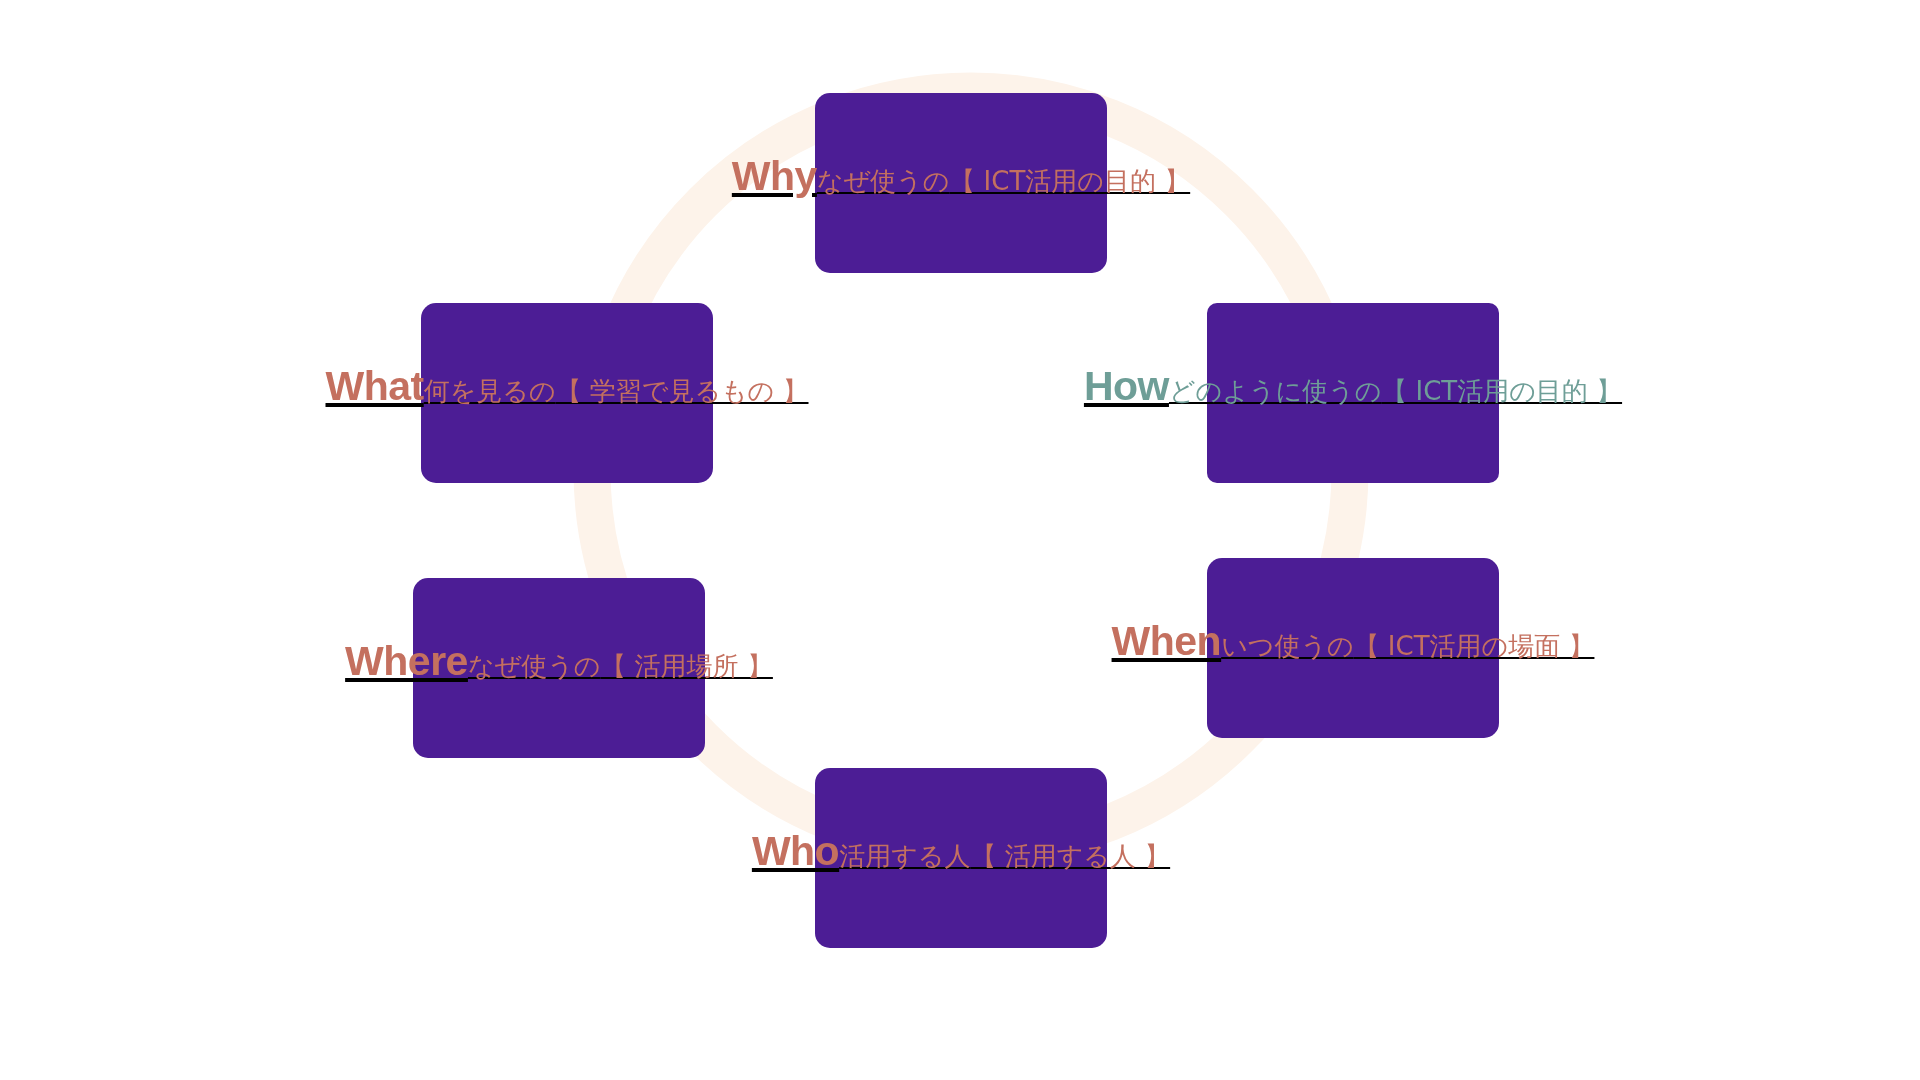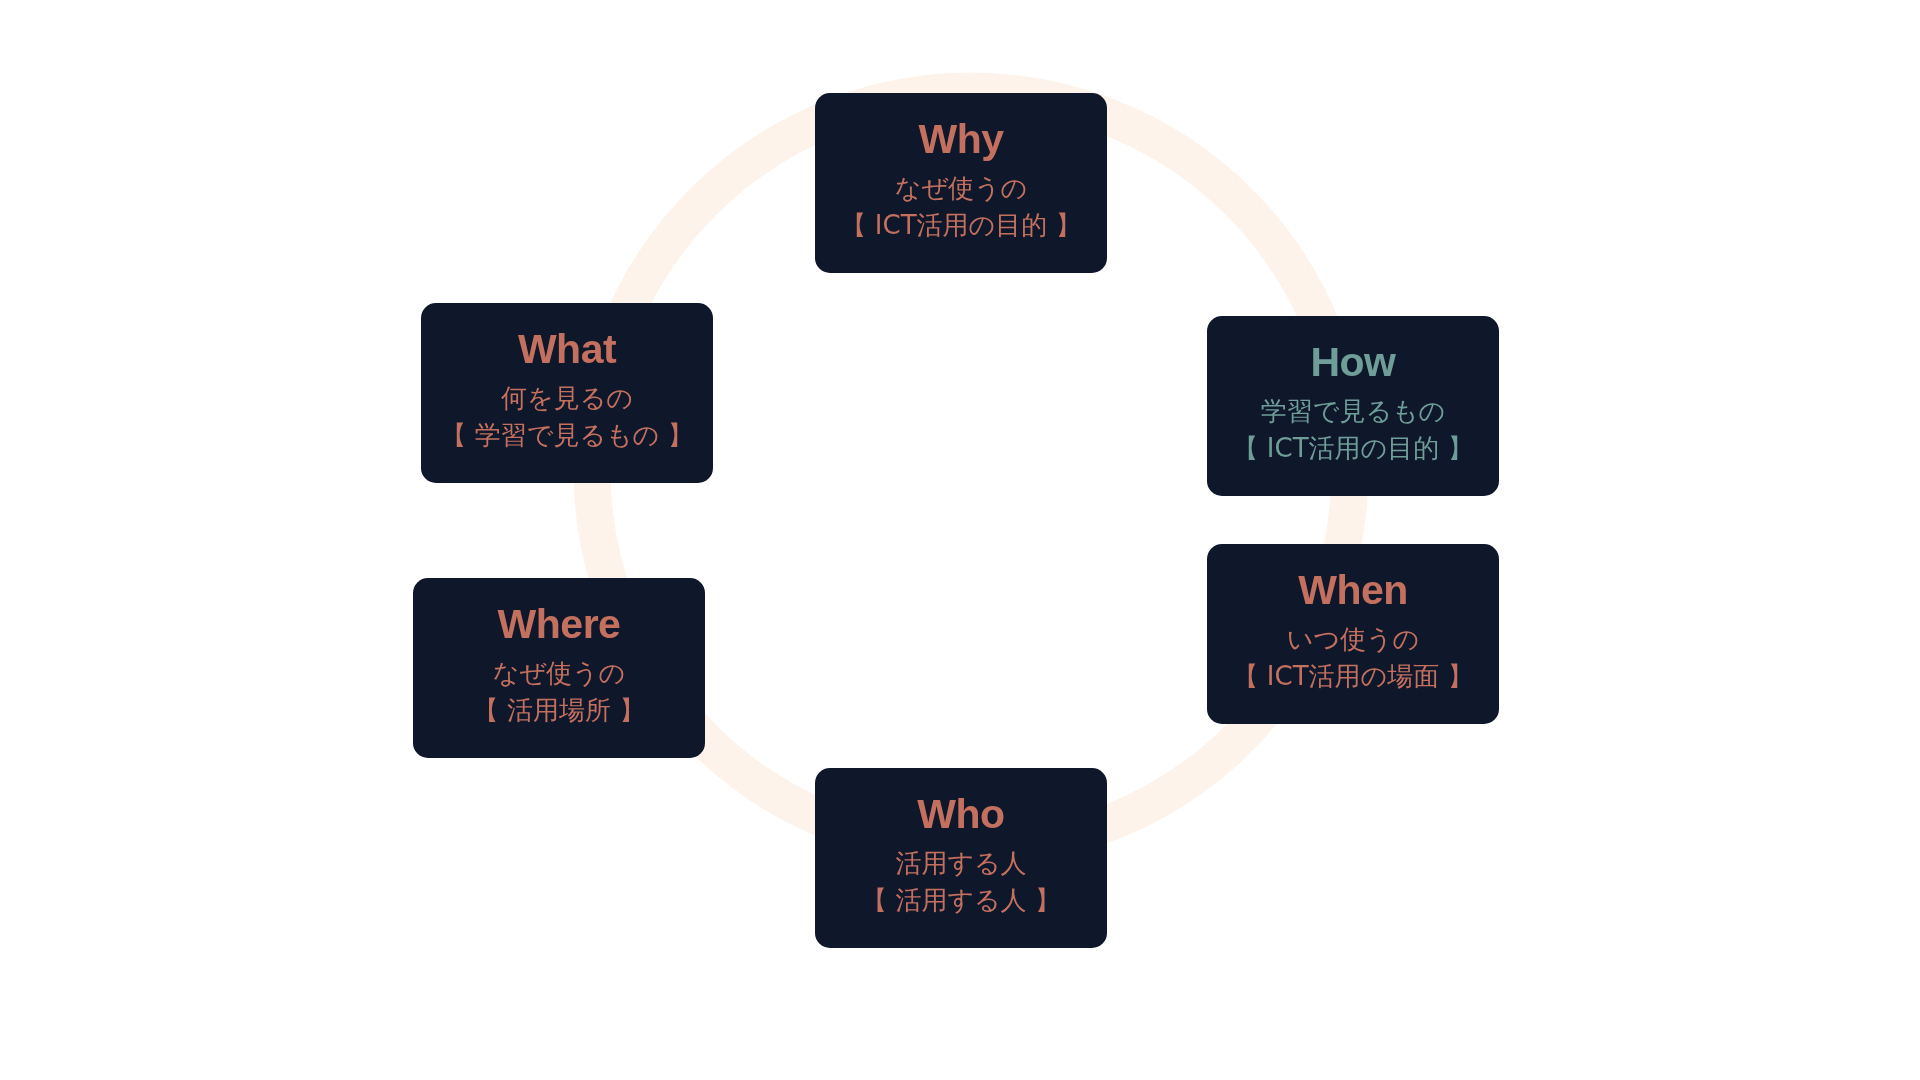--- a/index.html
+++ b/index.html
@@ -32,27 +32,28 @@
   }
 
   
   .card {
     position: absolute;
     z-index: 2;
     width: 292px;
     height: 180px;
     box-sizing: border-box;
     border-radius: 15px;
-    background: #0f172a;
+    background: #4c1d95;
     display: flex;
-    flex-direction: column;
+    flex-direction: row;
     align-items: center;
     justify-content: center;
     text-align: center;
     padding: 6px 8px 10px 8px;
+    text-decoration: underline;
   }
 
   .card-title {
     font-size: 41px;
     font-weight: bold;
     line-height: 1.06;
     letter-spacing: -0.5px;
     margin: 0 0 9px 0;
     white-space: nowrap;
   }
@@ -68,23 +69,23 @@
   
   .accent-red .card-title,
   .accent-red .card-line { color: #c4705f; }
 
   .accent-teal .card-title,
   .accent-teal .card-line { color: #6e9e97; }
 
   
   .pos-why   { left: 815px;  top: 93px;  }
   .pos-what  { left: 421px;  top: 303px; }
-  .pos-how   { left: 1207px; top: 316px; }
+  .pos-how   { left: 1207px; top: 303px; border-radius: 10px; }
   .pos-where { left: 413px;  top: 578px; }
-  .pos-when  { left: 1207px; top: 544px; align-items: center; }
+  .pos-when  { left: 1207px; top: 558px; align-items: center; }
   .pos-who   { left: 815px;  top: 768px; }
 </style>
 </head>
 <body>
 
 <div id="stage">
 
   <svg id="ring-layer" viewBox="0 0 1920 1080" width="1920" height="1080" xmlns="http://www.w3.org/2000/svg" aria-hidden="true">
     <circle cx="971" cy="470" r="379" fill="none" stroke="#fdf3ea" stroke-width="37"></circle>
   </svg>
@@ -96,21 +97,21 @@
   </div>
 
   <div class="card accent-red pos-what">
     <div class="card-title">What</div>
     <div class="card-line">何を見るの</div>
     <div class="card-line">【 学習で見るもの 】</div>
   </div>
 
   <div class="card accent-teal pos-how">
     <div class="card-title">How</div>
-    <div class="card-line">学習で見るもの</div>
+    <div class="card-line">どのように使うの</div>
     <div class="card-line">【 ICT活用の目的 】</div>
   </div>
 
   <div class="card accent-red pos-where">
     <div class="card-title">Where</div>
     <div class="card-line">なぜ使うの</div>
     <div class="card-line">【 活用場所 】</div>
   </div>
 
   <div class="card accent-red pos-when">

